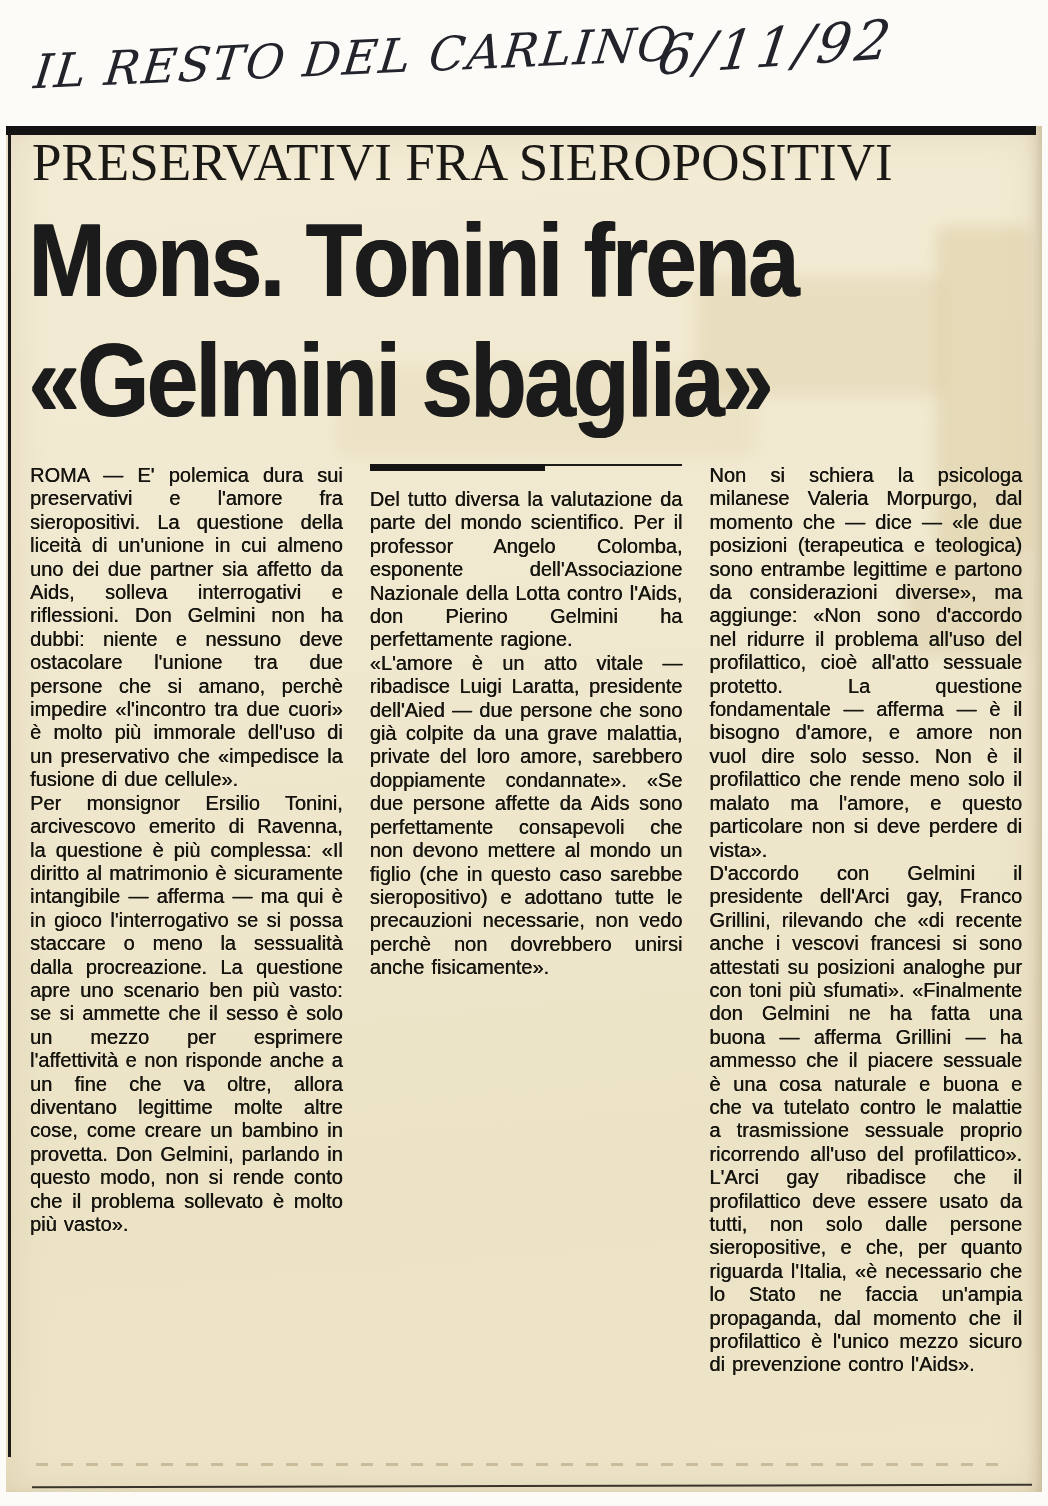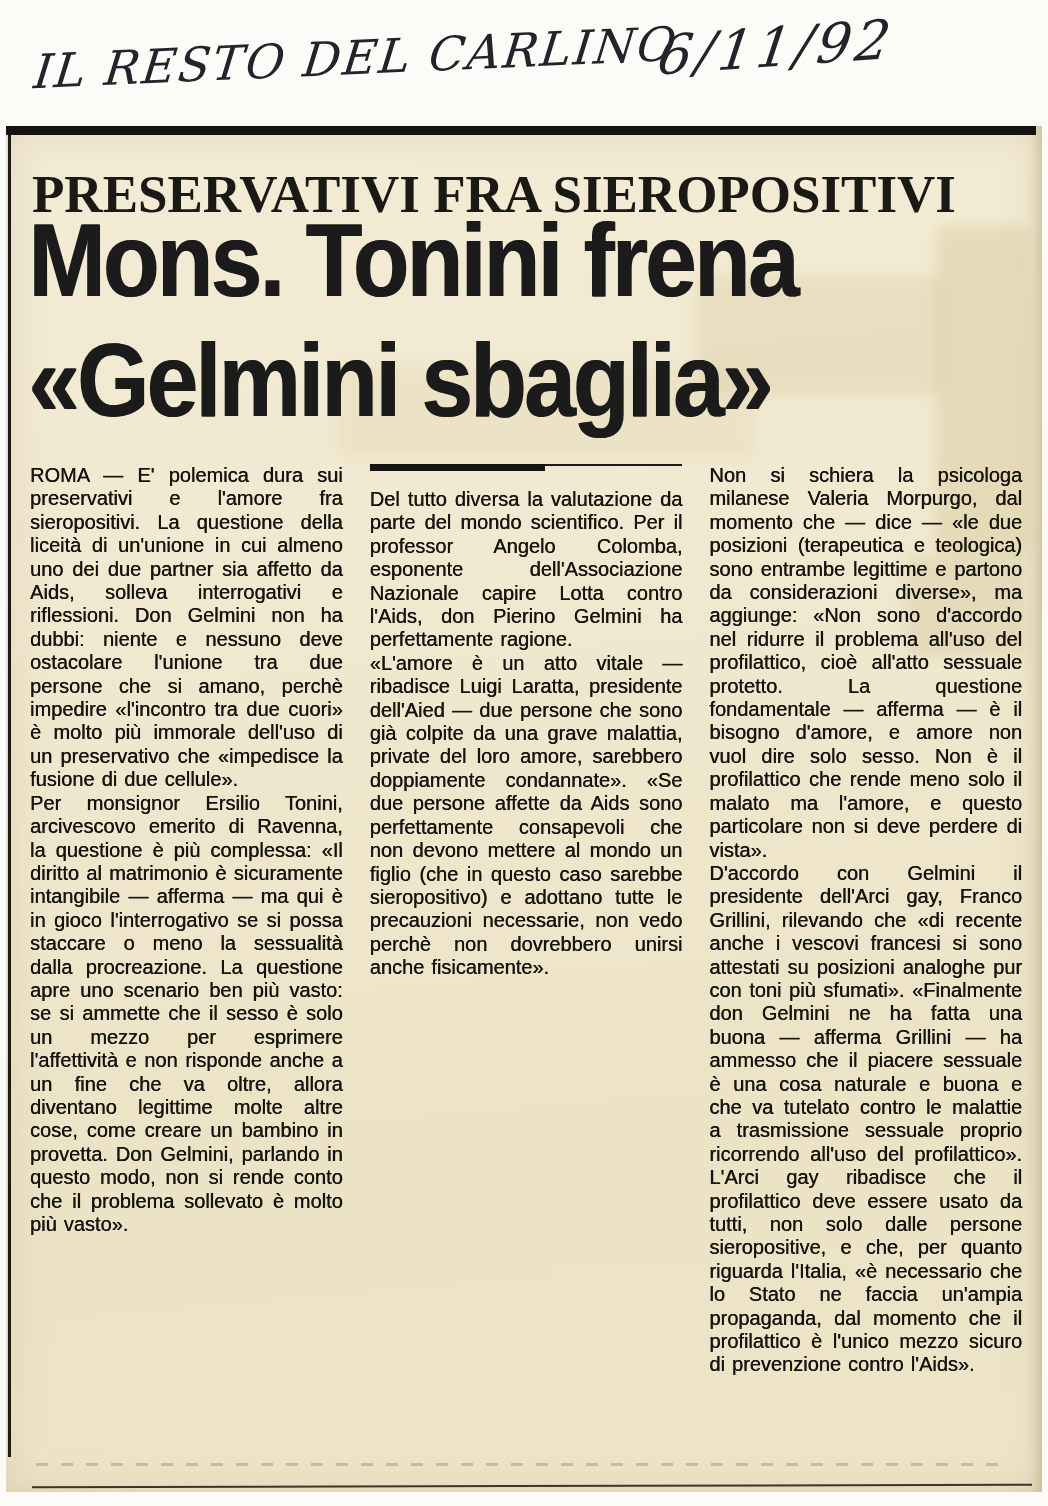--- a/index.html
+++ b/index.html
@@ -50,23 +50,23 @@
   }
 
   
   .ghost { position:absolute; filter:blur(7px); opacity:.55; border-radius:10px; }
   .g1 { left:930px; top:100px;  width:96px;  height:330px; background:rgba(214,198,150,.75); }
   .g2 { left:690px; top:150px;  width:250px; height:120px; background:rgba(213,197,152,.55); }
   .g3 { left:900px; top:430px;  width:120px; height:100px; background:rgba(206,190,145,.6); }
   .g4 { left:330px; top:240px;  width:420px; height:90px;  background:rgba(219,204,160,.4); }
 
   .kicker {
-    position:absolute; left:26px; top:38px;
+    position:absolute; left:26px; top:6px;
     font-family:"Liberation Serif", serif;
-    font-weight:bold;
+    font-weight:normal;
     font-size:53px;
     letter-spacing:0px;
     color:#1b1915;
     white-space:nowrap;
   }
   .headline {
     position:absolute; left:22px;
     font-weight:bold;
     font-size:103px;
     letter-spacing:-3px;
@@ -140,21 +140,21 @@
     <div class="headline hl1">Mons. Tonini frena</div>
     <div class="headline hl2">«Gelmini sbaglia»</div>
 
     <div class="cols">
       <div class="col">
           <p class="body">ROMA — E' polemica dura sui preservativi e l'amore fra sieropositivi. La questione della liceità di un'unione in cui almeno uno dei due partner sia affetto da Aids, solleva interrogativi e riflessioni. Don Gelmini non ha dubbi: niente e nessuno deve ostacolare l'unione tra due persone che si amano, perchè impedire «l'incontro tra due cuori» è molto più immorale dell'uso di un preservativo che «impedisce la fusione di due cellule».</p>
           <p class="body">Per monsignor Ersilio Tonini, arcivescovo emerito di Ravenna, la questione è più complessa: «Il diritto al matrimonio è sicuramente intangibile — afferma — ma qui è in gioco l'interrogativo se si possa staccare o meno la sessualità dalla procreazione. La questione apre uno scenario ben più vasto: se si ammette che il sesso è solo un mezzo per esprimere l'affettività e non risponde anche a un fine che va oltre, allora diventano legittime molte altre cose, come creare un bambino in provetta. Don Gelmini, parlando in questo modo, non si rende conto che il problema sollevato è molto più vasto».</p>
         </div>
       <div class="col">
         <div class="quote-rule"></div>
-          <p class="body">Del tutto diversa la valutazione da parte del mondo scientifico. Per il professor Angelo Colomba, esponente dell'Associazione Nazionale capire Lotta contro l'Aids, don Pierino Gelmini ha perfettamente ragione.</p>
+          <p class="body">Del tutto diversa la valutazione da parte del mondo scientifico. Per il professor Angelo Colomba, esponente dell'Associazione Nazionale della Lotta contro l'Aids, don Pierino Gelmini ha perfettamente ragione.</p>
           <p class="body">«L'amore è un atto vitale — ribadisce Luigi Laratta, presidente dell'Aied — due persone che sono già colpite da una grave malattia, private del loro amore, sarebbero doppiamente condannate». «Se due persone affette da Aids sono perfettamente consapevoli che non devono mettere al mondo un figlio (che in questo caso sarebbe sieropositivo) e adottano tutte le precauzioni necessarie, non vedo perchè non dovrebbero unirsi anche fisicamente».</p>
         </div>
       <div class="col">
           <p class="body">Non si schiera la psicologa milanese Valeria Morpurgo, dal momento che — dice — «le due posizioni (terapeutica e teologica) sono entrambe legittime e partono da considerazioni diverse», ma aggiunge: «Non sono d'accordo nel ridurre il problema all'uso del profilattico, cioè all'atto sessuale protetto. La questione fondamentale — afferma — è il bisogno d'amore, e amore non vuol dire solo sesso. Non è il profilattico che rende meno solo il malato ma l'amore, e questo particolare non si deve perdere di vista».</p>
           <p class="body">D'accordo con Gelmini il presidente dell'Arci gay, Franco Grillini, rilevando che «di recente anche i vescovi francesi si sono attestati su posizioni analoghe pur con toni più sfumati». «Finalmente don Gelmini ne ha fatta una buona — afferma Grillini — ha ammesso che il piacere sessuale è una cosa naturale e buona e che va tutelato contro le malattie a trasmissione sessuale proprio ricorrendo all'uso del profilattico». L'Arci gay ribadisce che il profilattico deve essere usato da tutti, non solo dalle persone sieropositive, e che, per quanto riguarda l'Italia, «è necessario che lo Stato ne faccia un'ampia propaganda, dal momento che il profilattico è l'unico mezzo sicuro di prevenzione contro l'Aids».</p>
         </div>
     </div>
 
     <div class="ghost-line"></div>
     <div class="bottomline"></div>

